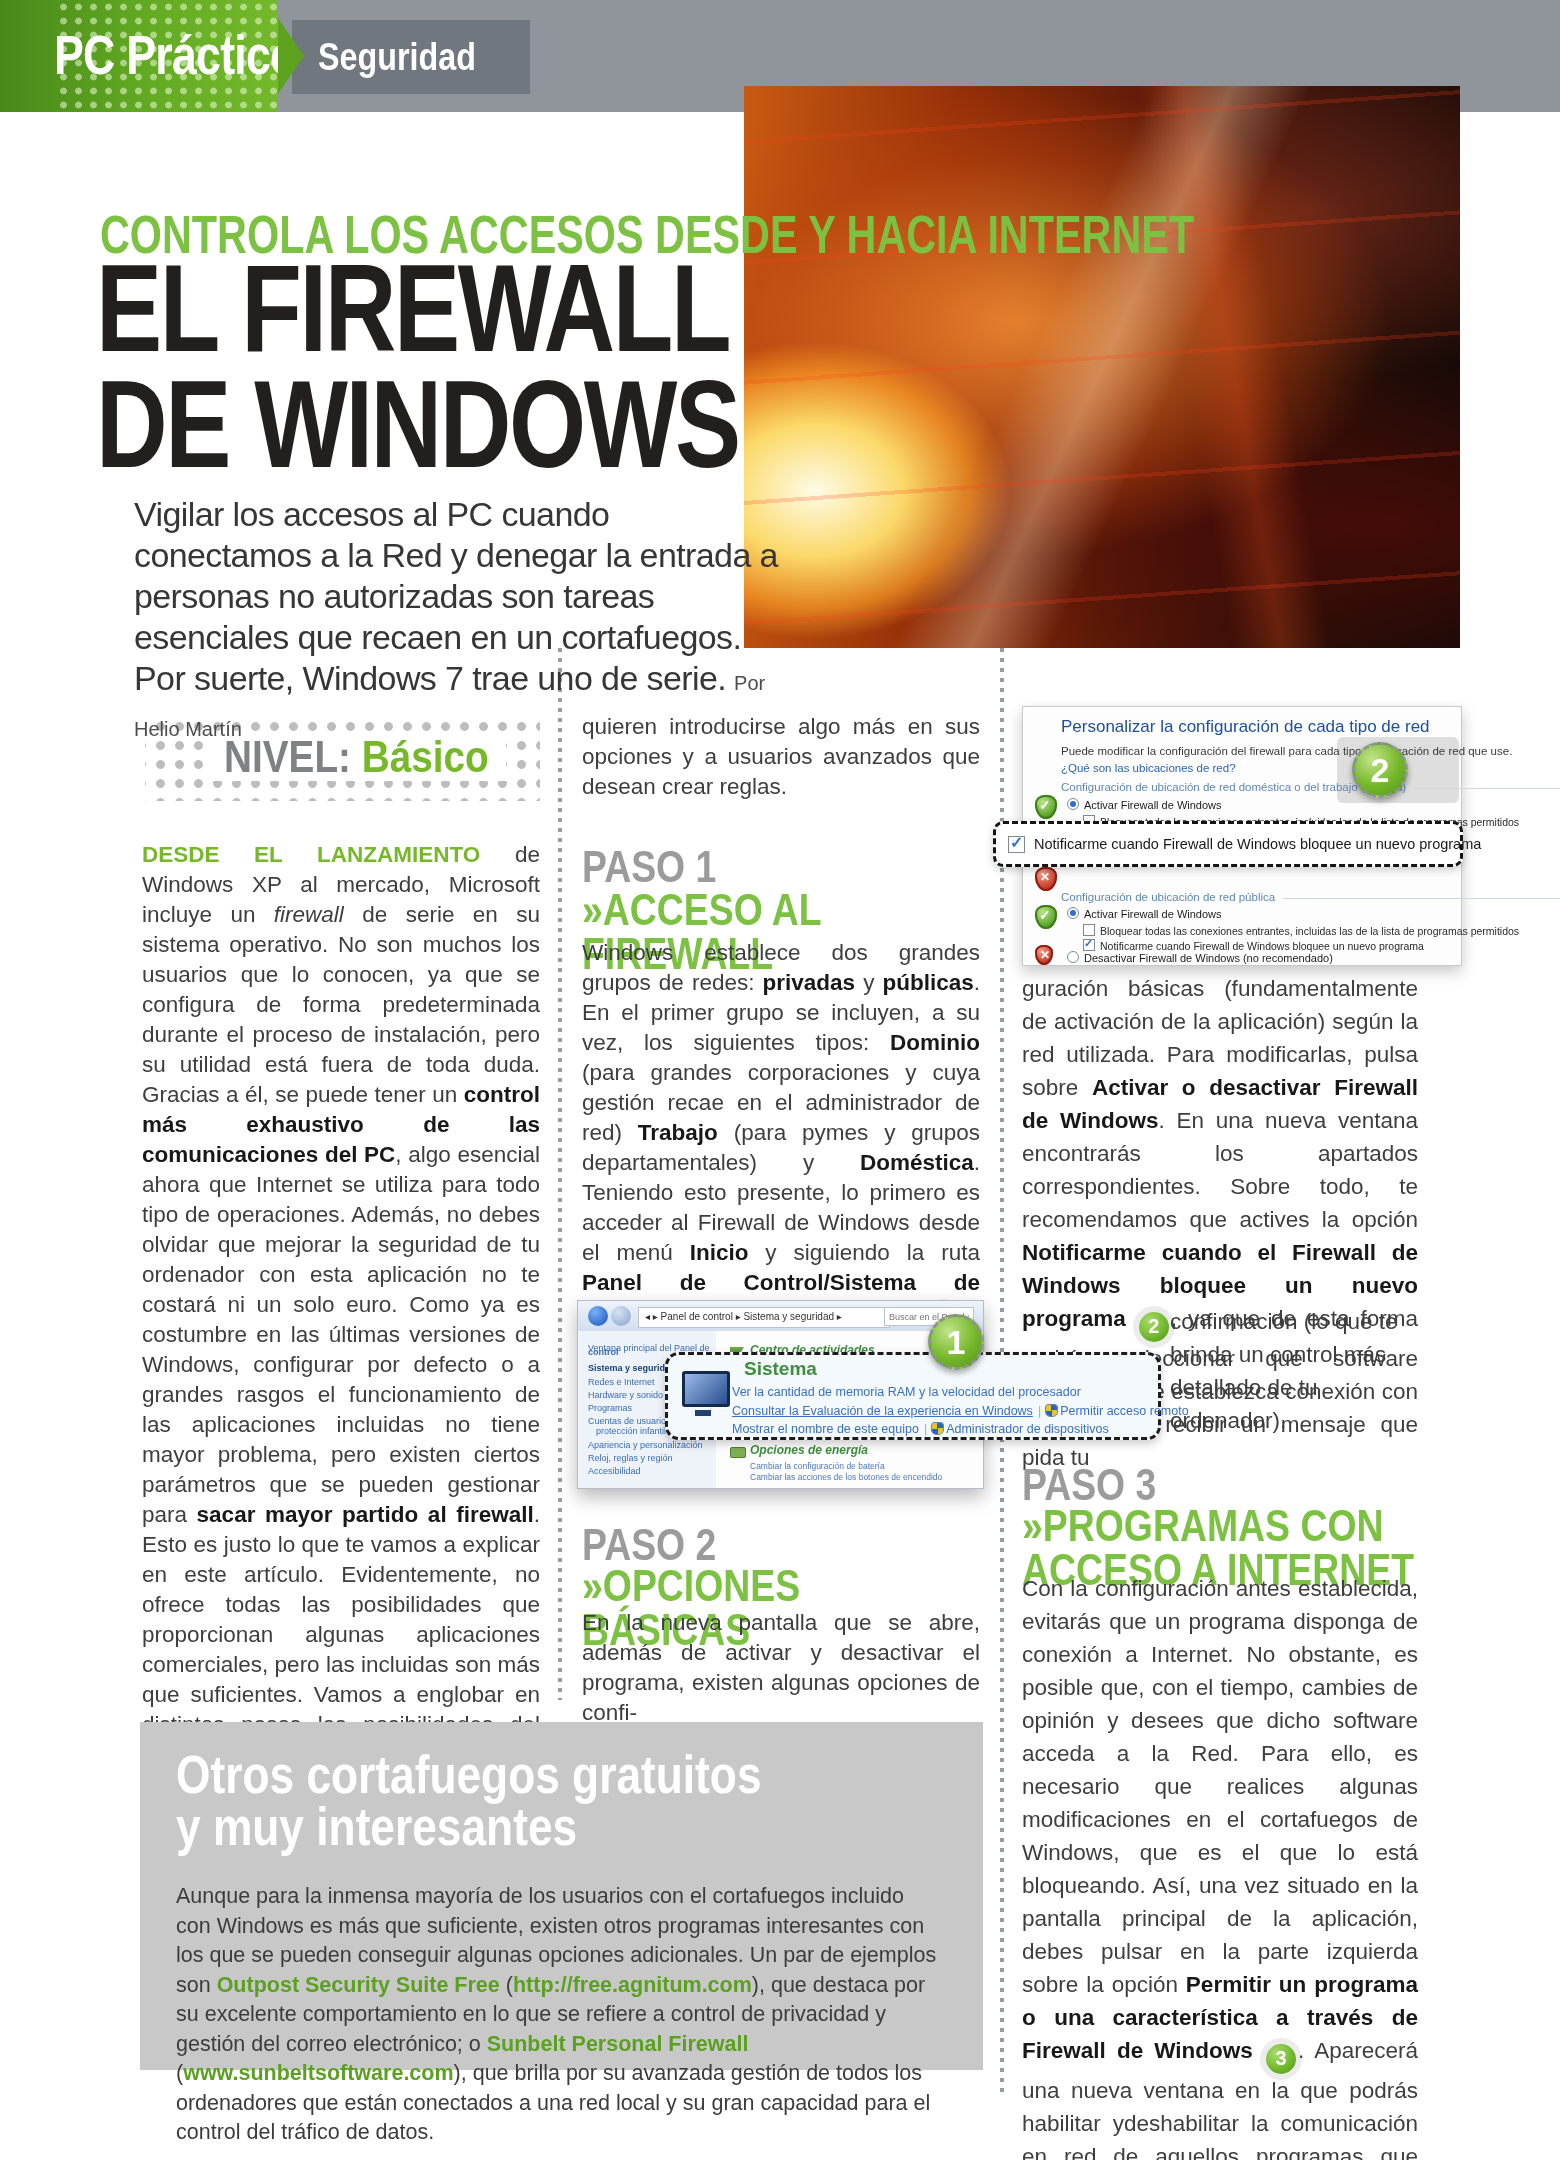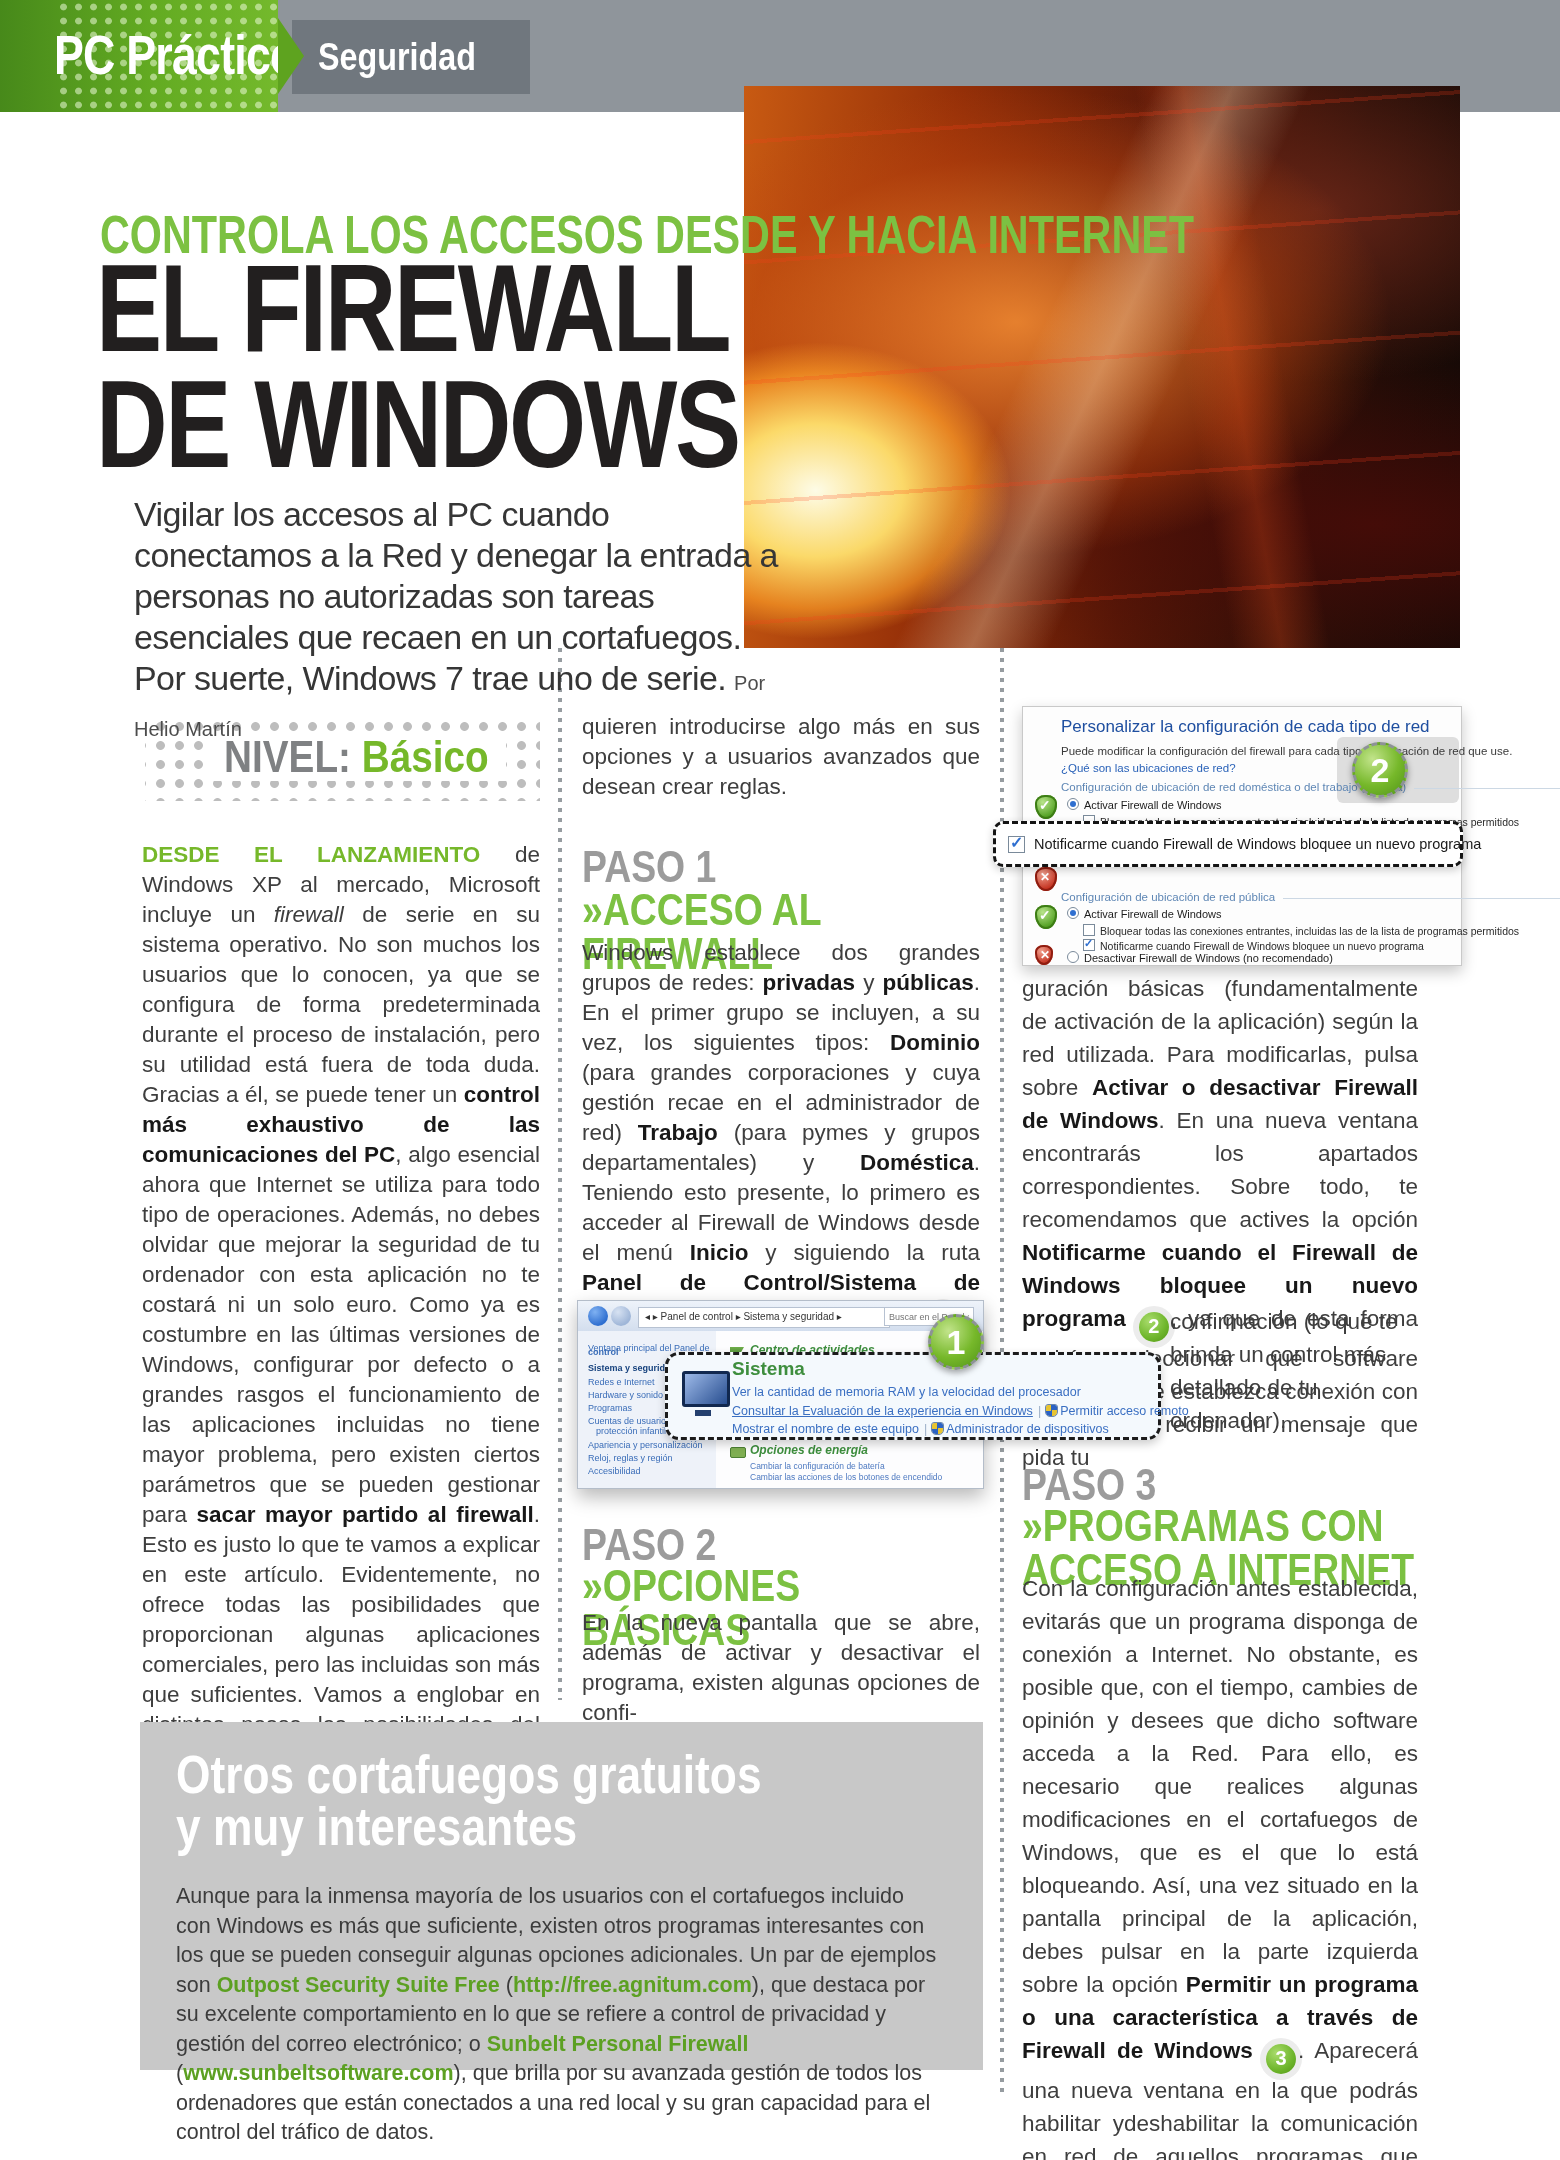--- a/index.html
+++ b/index.html
@@ -96,21 +96,21 @@
   .f1-flag{position:absolute;width:14px;height:11px;background:linear-gradient(#6fae4a,#3f7f2e);
            clip-path:polygon(0 0,100% 0,78% 50%,100% 100%,0 100%);}
   .f1-batt{position:absolute;width:14px;height:9px;background:#7fae52;border:1px solid #4c7f33;border-radius:2px;}
 
   
   .callout1{position:absolute;left:665px;top:1352px;width:490px;height:82px;background:#f4f9fd;
             border:3px dashed #1c1c1c;border-radius:14px;z-index:6;box-shadow:0 4px 10px rgba(0,0,0,.2);}
   .c1-icon{position:absolute;left:14px;top:16px;width:42px;height:30px;border-radius:3px;
            background:linear-gradient(135deg,#9db9e8,#274d8f);border:3px solid #11284f;}
   .c1-icon:after{content:"";position:absolute;left:10px;bottom:-12px;width:16px;height:6px;background:#24406e;}
-  .c1-title{position:absolute;left:64px;top:3px;font-size:19px;font-weight:bold;color:#3e8e3e;}
+  .c1-title{position:absolute;left:76px;top:3px;font-size:19px;font-weight:bold;color:#3e8e3e;}
   .c1-l{position:absolute;left:64px;font-size:12.5px;color:#3a6fc2;white-space:nowrap;}
   .c1-sep{color:#9db0c8;margin:0 5px;}
   .c1-u{text-decoration:underline;}
   .uac{display:inline-block;width:11px;height:11px;margin:0 3px -1px 0;border-radius:2px 2px 4px 4px;
        background:conic-gradient(#2b62c4 0 90deg,#e8c430 90deg 180deg,#2b62c4 180deg 270deg,#e8c430 270deg 360deg);
        outline:1px solid #6a87ad;}
 
   
   .badge-big{position:absolute;width:50px;height:50px;border-radius:50%;z-index:7;
              background:radial-gradient(circle at 35% 28%,#c2e48b,#76b82a 55%,#519419);

